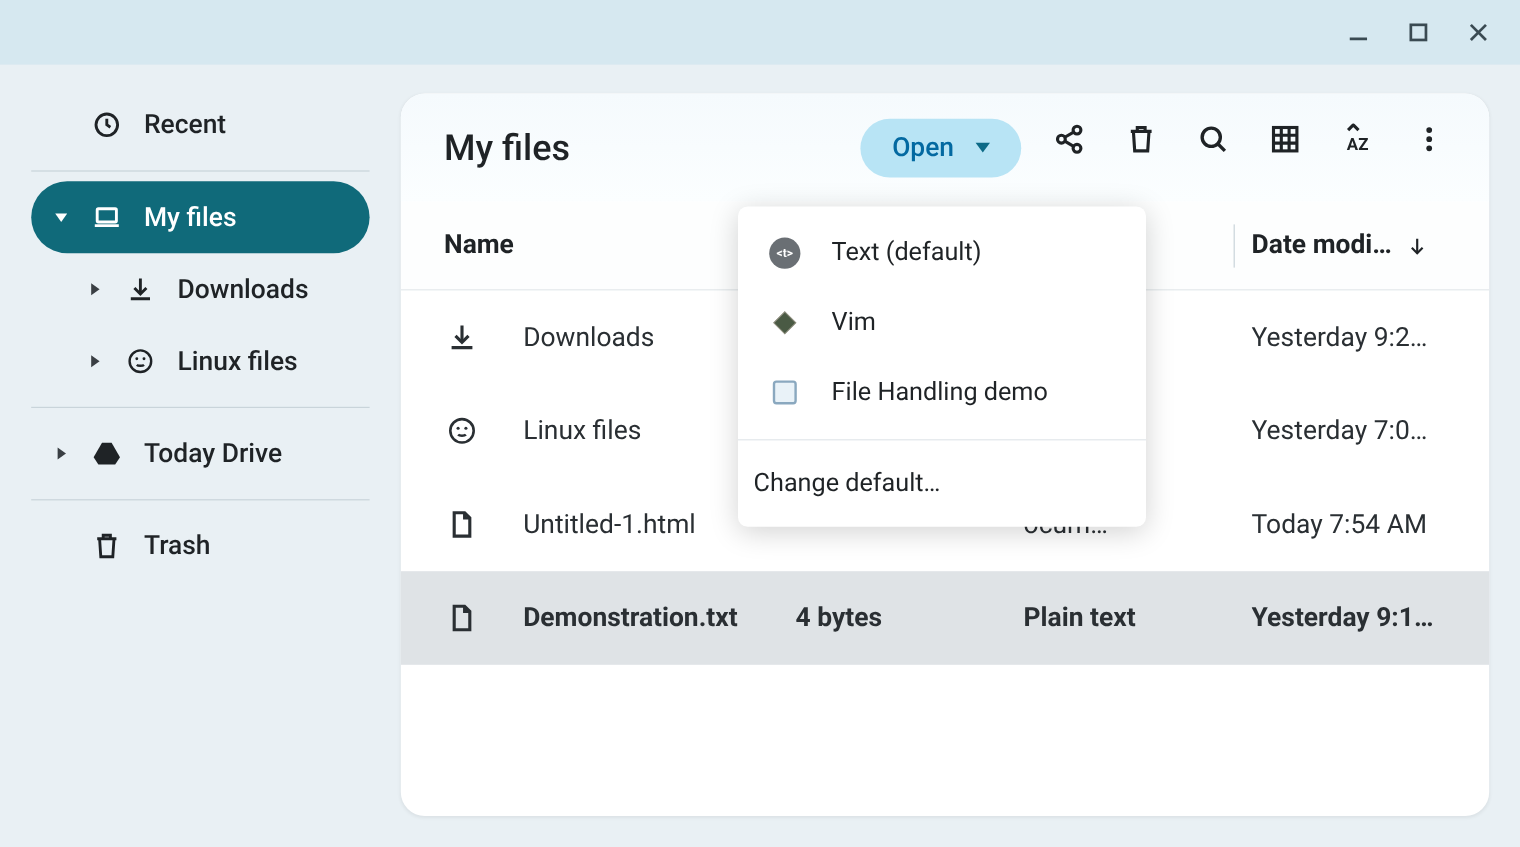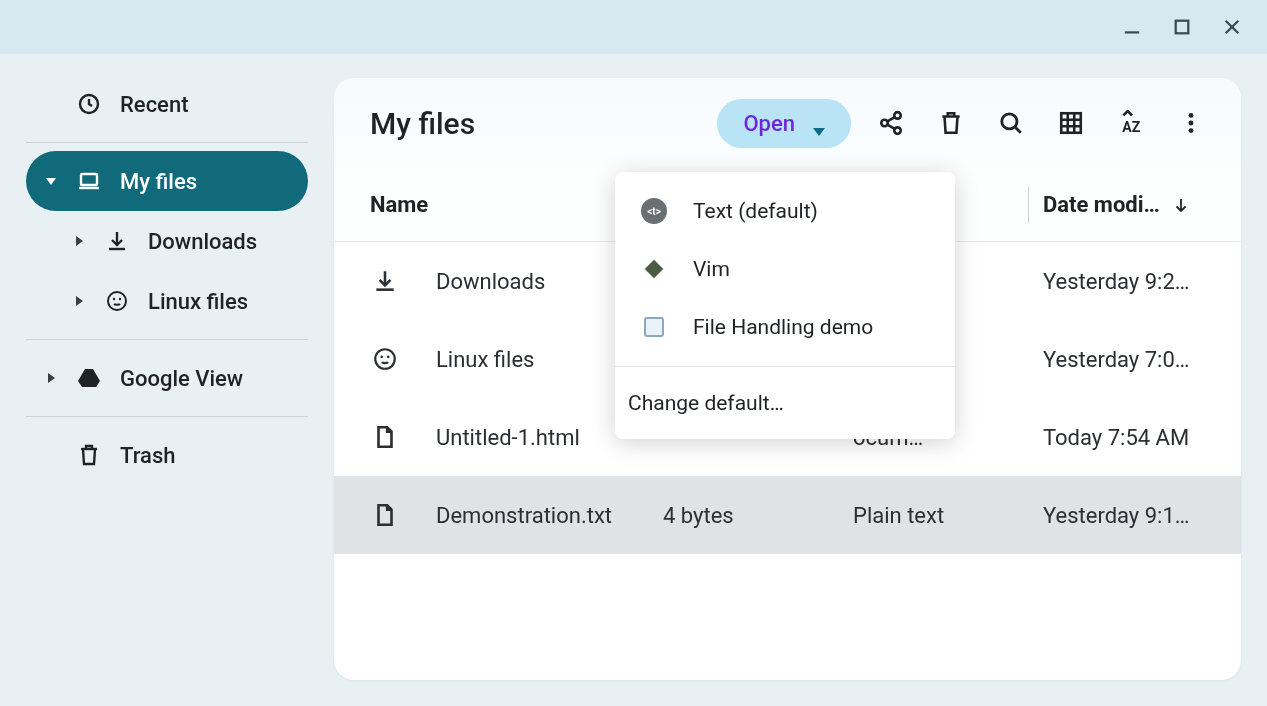--- a/index.html
+++ b/index.html
@@ -71,30 +71,30 @@
     display:flex;
     align-items:center;
     height: 90px;
     padding: 0 30px 0 36px;
     gap: 20px;
     background: linear-gradient(#f5fafd,#fbfeff);
   }
   .title { font-size: 30px; font-weight: 500; flex:1; }
   .open-btn {
     background: #b8e4f5;
-    color: #6d28d9;
+    color: #0369a1;
     font-size: 22px;
     font-weight:500;
     border-radius: 999px;
     padding: 12px 26px;
-    display:flex; align-items:flex-end; gap:18px;
+    display:flex; align-items:center; gap:18px;
     cursor:pointer;
   }
   .open-btn .tri { width:0;height:0;border-left:6px solid transparent;border-right:6px solid transparent;border-top:8px solid #0d6a87;}
-  .tool-icn { width:40px; height:40px; display:flex; align-items:center; justify-content:center; cursor:pointer; color:#1f2326;}
+  .tool-icn { width:40px; height:40px; display:flex; align-items:flex-start; justify-content:center; cursor:pointer; color:#1f2326;}
   .tool-icn svg { width:26px; height:26px; }
 
   
   .header-row {
     display:flex;
     align-items:center;
     height: 74px;
     padding: 0 28px 0 36px;
     font-size: 22px;
     font-weight:700;
@@ -113,21 +113,21 @@
 
   
   .row {
     display:flex;
     align-items:center;
     height: 78px;
     padding: 0 28px 0 36px;
     font-size: 22px;
     color:#2a2f33;
   }
-  .row.selected { background:#dfe3e6; }
+  .row.selected { background:#dfe3e6;font-weight:bold; }
   .row .ficon{ width:30px;display:flex;align-items:center;justify-content:center;margin-right:36px;}
   .cell-name { flex:1 1 auto; overflow:hidden; text-overflow:ellipsis; white-space:nowrap;}
   .cell-size { width:190px; overflow:hidden; text-overflow:ellipsis;}
   .cell-type { width:190px; overflow:hidden; text-overflow:ellipsis; white-space:nowrap;}
   .cell-date { width:170px; overflow:hidden; text-overflow:ellipsis; white-space:nowrap;}
 
   
   .dropdown {
     position:absolute;
     top: 94px;
@@ -251,21 +251,21 @@
         <span class="expand-caret">
           <svg width="10" height="12" viewBox="0 0 10 12">
               <polygon points="2,1 9,6 2,11" fill="#3a3f43"></polygon>
             </svg>
         </span>
         <span class="side-icon">
           <svg viewBox="0 0 24 24" width="24" height="24">
               <polygon points="8,3 16,3 23,15 19,21 5,21 1,15" fill="currentColor"></polygon>
             </svg>
         </span>
-        <span>Google View</span>
+        <span>Today Drive</span>
       </div>
     </div>
 
     <div class="side-section">
       <div class="side-item">
         <span class="expand-caret"></span>
         <span class="side-icon">
           <svg viewBox="0 0 24 24" width="24" height="24" fill="none" stroke="currentColor" stroke-width="2.4">
               <polyline points="4,6 20,6"></polyline>
               <path d="M6,6 L7,21 L17,21 L18,6"></path>

